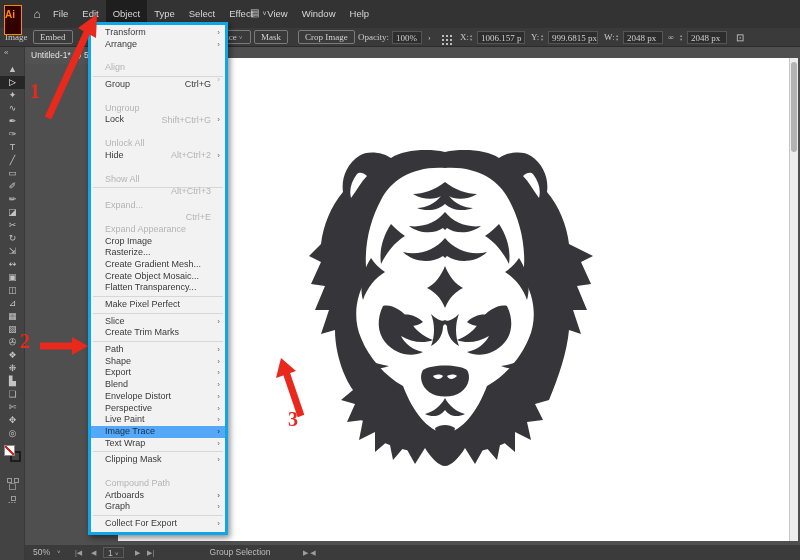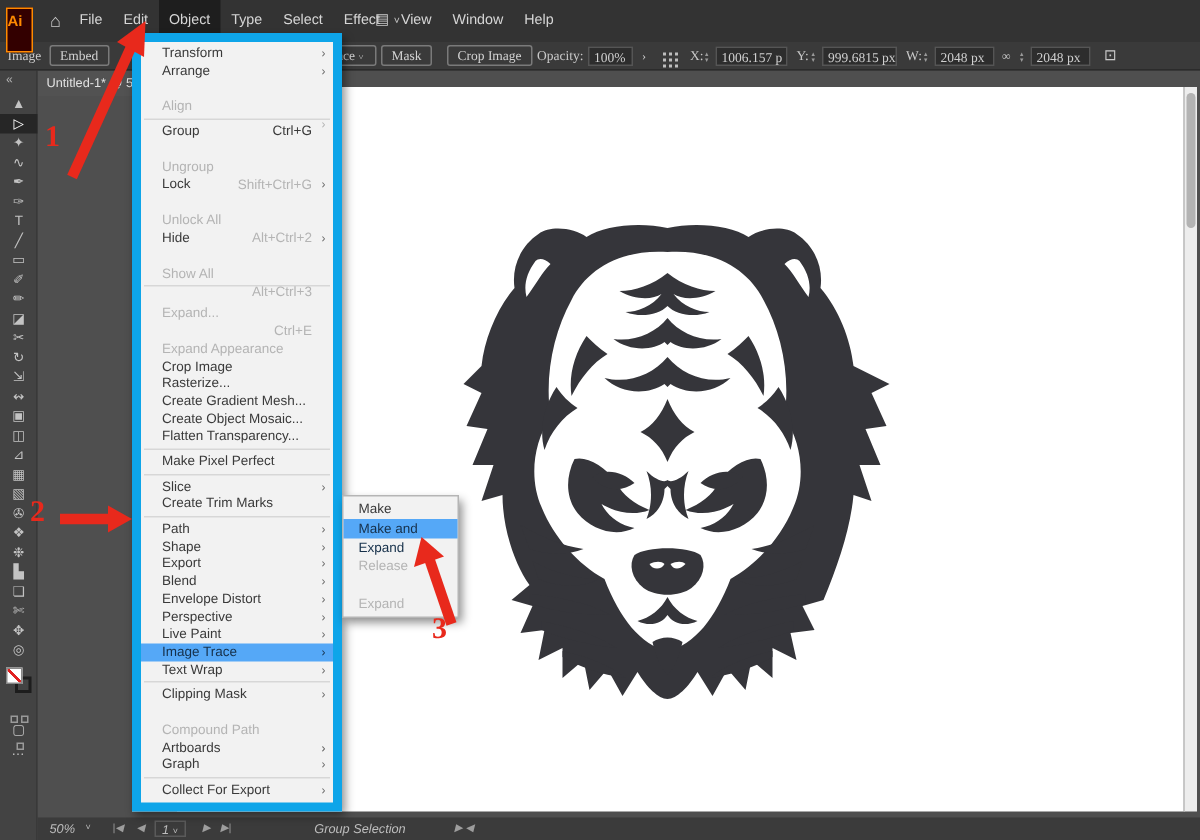--- a/index.html
+++ b/index.html
@@ -43,27 +43,27 @@
   .ellipsis { position:absolute; left:0; top:448px; width:25px; text-align:center; font-size:9px; color:#c3c3c3; letter-spacing:1px; }
   
   .tabstrip { position:absolute; left:25px; top:47px; width:93px; height:17px; background:#3d3d3d; z-index:2; }
   .doctab { position:absolute; left:0; top:0; width:93px; height:17px; background:#525252; color:#e2e2e2;
             font-size:8.5px; line-height:17px; padding-left:6px; white-space:nowrap; overflow:hidden; }
   .canvas { position:absolute; left:118px; top:58px; width:671px; height:483px; background:#ffffff; z-index:1; }
   .vscroll { position:absolute; left:789px; top:58px; width:9px; height:483px; background:#ededed; border-left:1px solid #c6c6c6; z-index:1; }
   .vthumb { position:absolute; left:1px; top:4px; width:6px; height:90px; background:#b3b3b3; border-radius:3px; }
   .tiger { position:absolute; left:295px; top:138px; width:300px; height:330px; z-index:1; }
   
-  .statusbar { position:absolute; left:25px; top:545px; width:775px; height:15px; background:#3b3b3b; z-index:3; font-size:8.5px; color:#bdbdbd;font-style:italic; }
+  .statusbar { position:absolute; left:25px; top:545px; width:775px; height:15px; background:#3b3b3b; z-index:3; font-size:8.5px; color:#bdbdbd; }
   .statusbar > * { position:absolute; top:0; line-height:15px; white-space:nowrap; }
   .sb-caret { font-size:6px; }
   .sb-box { top:2px !important; height:11px; line-height:10px !important; border:1px solid #5a5a5a; padding:0 4px; }
   .sb-nav { font-size:7px; color:#9d9d9d; }
   
-  .objmenu { position:absolute; left:88px; top:22px; width:140px; background:#f2f2f2; border:6px solid #0ea5e9;
+  .objmenu { position:absolute; left:88px; top:22px; width:140px; background:#f2f2f2; border:3px solid #0ea5e9;
              box-shadow:2px 3px 6px rgba(0,0,0,.45); z-index:10; padding:2px 0; }
   .mi { position:relative; height:11.7px; line-height:11.7px; padding:0 14px; font-size:9px; color:#3a3a3a; }
   .mi .sc { position:absolute; right:14px; top:0; color:#3a3a3a; }
   .mi.disabled, .mi.disabled .sc, .mi.disabled .ar { color:#b4b4b4;margin-top:12px; }
   .mi .ar { position:absolute; right:5px; top:0; font-size:8px; color:#6a6a6a; }
   .mi.hl { background:#55a8f7; color:#16304a; }
   .mi.hl .ar { color:#16304a; }
   .msep { height:1px; background:#d7d7d7; margin:2px 2px; }
   .submenu { position:absolute; left:228px; top:330px; width:78px; background:#f2f2f2; border:1px solid #b5b5b5;
              box-shadow:2px 3px 6px rgba(0,0,0,.45); z-index:11; padding:2px 0; }
@@ -232,26 +232,20 @@
       <div class="mi"><span>Text Wrap</span><span class="ar">›</span></div>
       <div class="msep"></div>
       <div class="mi"><span>Clipping Mask</span><span class="ar">›</span></div>
       <div class="mi disabled"><span>Compound Path</span><span class="ar">›</span></div>
       <div class="mi"><span>Artboards</span><span class="ar">›</span></div>
       <div class="mi"><span>Graph</span><span class="ar">›</span></div>
       <div class="msep"></div>
       <div class="mi"><span>Collect For Export</span><span class="ar">›</span></div>
     </div>
 
-  <div class="submenu" id="tracesub">
-      <div class="mi"><span>Make</span></div>
-      <div class="mi hl"><span>Make and Expand</span></div>
-      <div class="mi disabled"><span>Release</span></div>
-      <div class="mi disabled"><span>Expand</span></div>
-    </div>
 
   <svg class="anno" style="left:30px;top:12px;width:80px;height:115px" viewBox="0 0 80 115">
     <line x1="18" y1="106" x2="58" y2="18" stroke="#e8291c" stroke-width="7"></line>
     <polygon points="67,2 48,16 66,26" fill="#e8291c"></polygon>
   </svg>
   <div class="anno-num" style="left:30px;top:80px">1</div>
 
   <svg class="anno" style="left:38px;top:336px;width:52px;height:20px" viewBox="0 0 52 20">
     <line x1="2" y1="10" x2="38" y2="10" stroke="#e8291c" stroke-width="7"></line>
     <polygon points="50,10 34,1 34,19" fill="#e8291c"></polygon>

